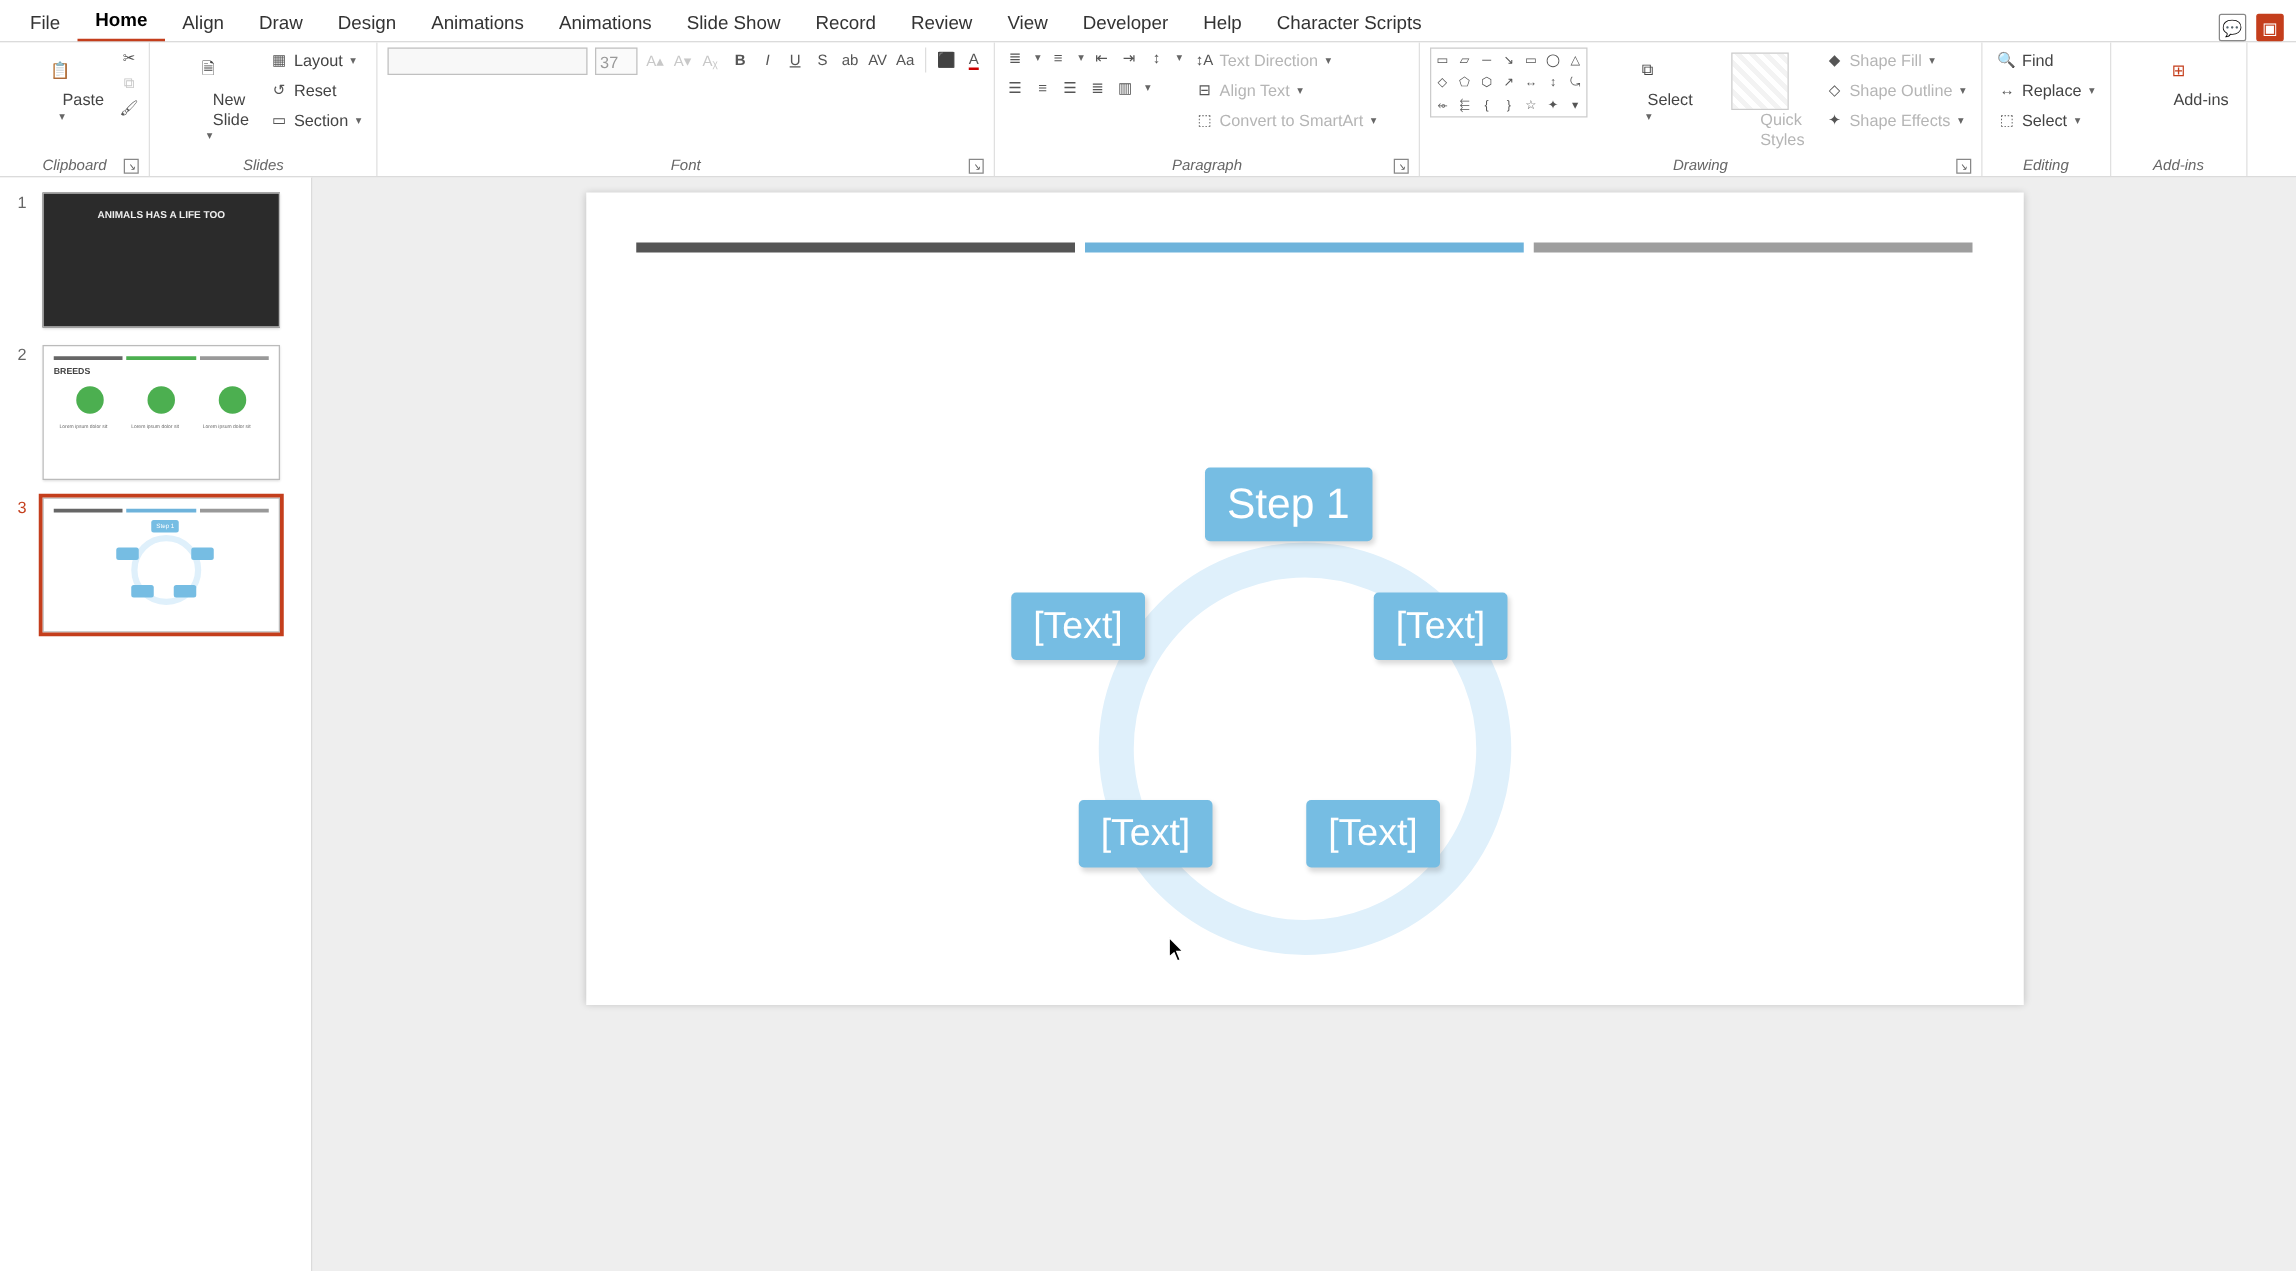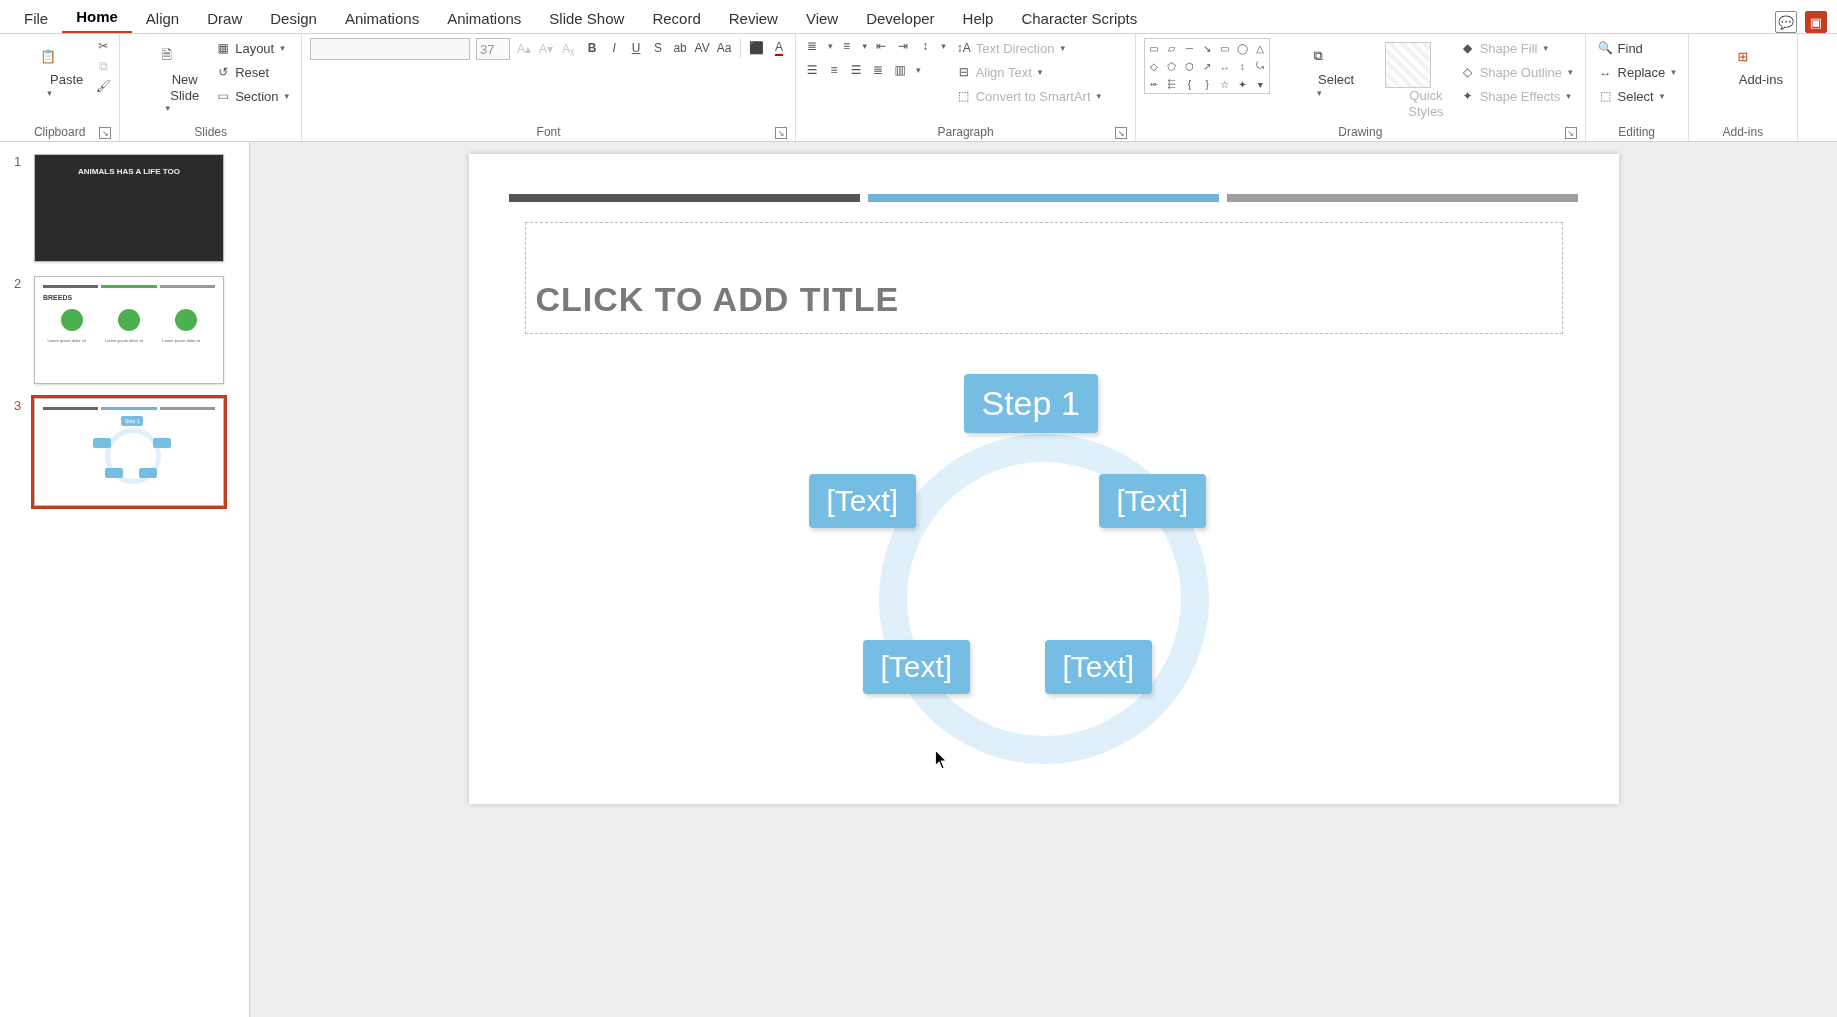--- a/index.html
+++ b/index.html
@@ -9,25 +9,25 @@
   .menubar .tab { padding: 6px 14px; font-size: 15px; color: #333; cursor: pointer; }
   .menubar .tab.active { border-bottom: 2px solid #c43e1c; color: #000; font-weight: 600; }
   .menubar .right-icons { margin-left: auto; display: flex; gap: 8px; align-items: center; }
   .menubar .icon-btn { width: 22px; height: 22px; display: inline-flex; align-items: center; justify-content: center; border: 1px solid #888; border-radius: 2px; font-size: 13px; }
   .menubar .icon-btn.red { background: #c43e1c; border-color: #c43e1c; color: #fff; }
 
   
   .ribbon { display: flex; height: 108px; border-bottom: 1px solid #d0d0d0; background: #fff; }
   .group { border-right: 1px solid #e0e0e0; display: flex; flex-direction: column; padding: 4px 8px 0 8px; }
   .group-body { flex: 1; display: flex; align-items: flex-start; gap: 6px; }
-  .group-label { text-align: center; font-size: 12px; color: #666; padding: 2px 0; position: relative; }
+  .group-label { text-align: center; font-size: 12px; color: #666; padding: 2px 0; position: relative; font-style: italic; }
   .launcher { position: absolute; right: 0; bottom: 2px; width: 12px; height: 12px; border: 1px solid #888; font-size: 8px; display: inline-flex; align-items: center; justify-content: center; color: #666; }
   .big-btn { display: flex; flex-direction: column; align-items: center; padding: 4px 6px; min-width: 48px; cursor: pointer; color: #444; font-size: 13px; }
   .big-btn .ico-lg { width: 28px; height: 28px; display: inline-flex; align-items: center; justify-content: center; margin-bottom: 2px; }
-  .big-btn .lbl { text-align: center; line-height: 1.2; margin-left: 36px; }
+  .big-btn .lbl { line-height: 1.2; margin-left: 36px; }
   .vcol { display: flex; flex-direction: column; gap: 4px; }
   .row-btn { display: flex; align-items: center; gap: 4px; padding: 2px 4px; font-size: 13px; color: #444; cursor: pointer; }
   .row-btn.disabled, .disabled { color: #b5b5b5; }
   .small-ico { display:inline-flex; width:16px; height:16px; align-items:center; justify-content:center; font-size:12px; color:#555; }
   .small-ico.disabled{ color:#c8c8c8;}
   .caret { font-size: 9px; color:#666; margin-left:2px; }
   .font-name { width:160px; height:22px; border:1px solid #c0c0c0; background:#f8f8f8; }
   .font-size { width:34px; height:22px; border:1px solid #c0c0c0; padding:0 3px; font-size:13px; color:#999; }
   .btnrow { display:flex; gap:6px; align-items:center; }
   .toolsep { width:1px; height:20px; background:#ddd; margin:0 2px;}
@@ -376,23 +376,20 @@
     </div>
   </div>
 
   <div class="slide-area">
     <div class="slide">
       <div class="topbar">
           <div></div>
           <div></div>
           <div></div>
         </div>
-      <div class="title-ph">
-        <span class="txt">CLICK TO ADD TITLE</span>
-      </div>
       <div class="smartart">
         <div class="cycle-ring"></div>
         <div class="box b1">Step 1</div>
         <div class="box b2">[Text]</div>
         <div class="box b3">[Text]</div>
         <div class="box b4">[Text]</div>
         <div class="box b5">[Text]</div>
       </div>
       <div class="cursor-ptr" style="left:466px;top:596px;">
         <svg viewBox="0 0 12 18">

